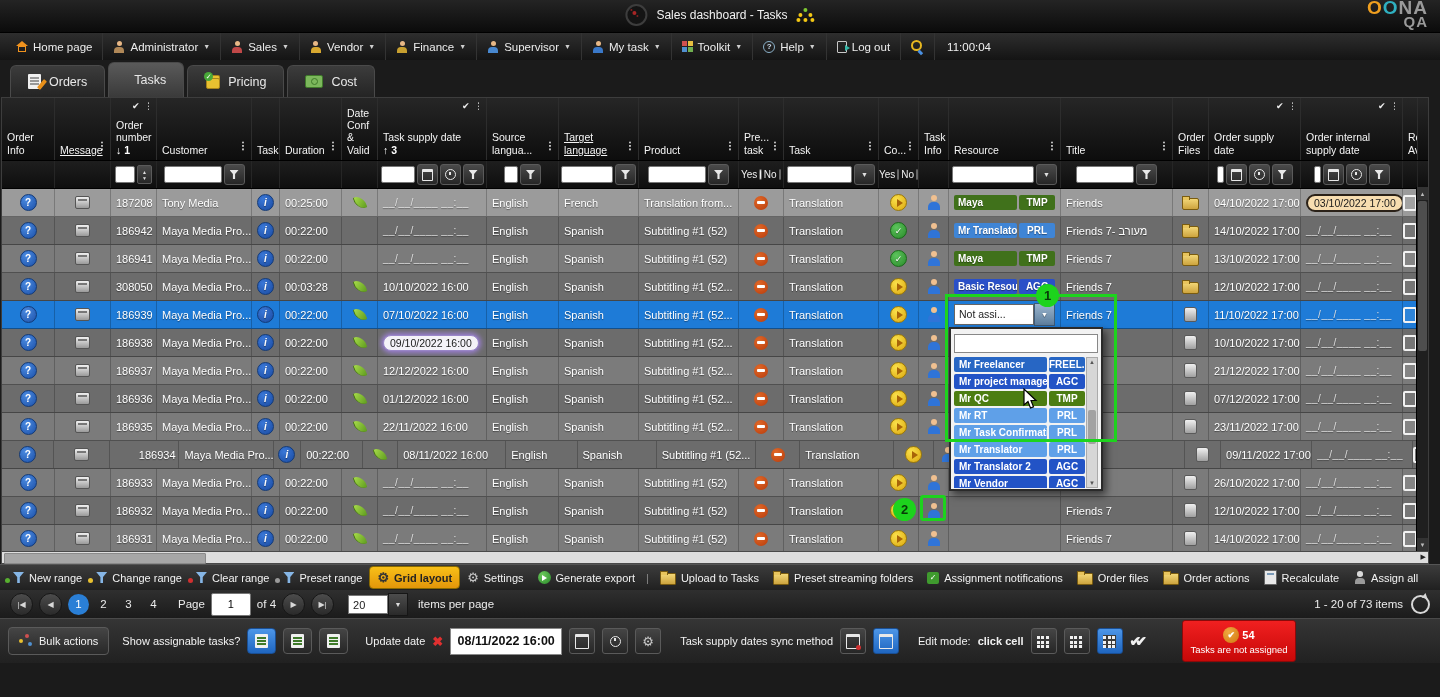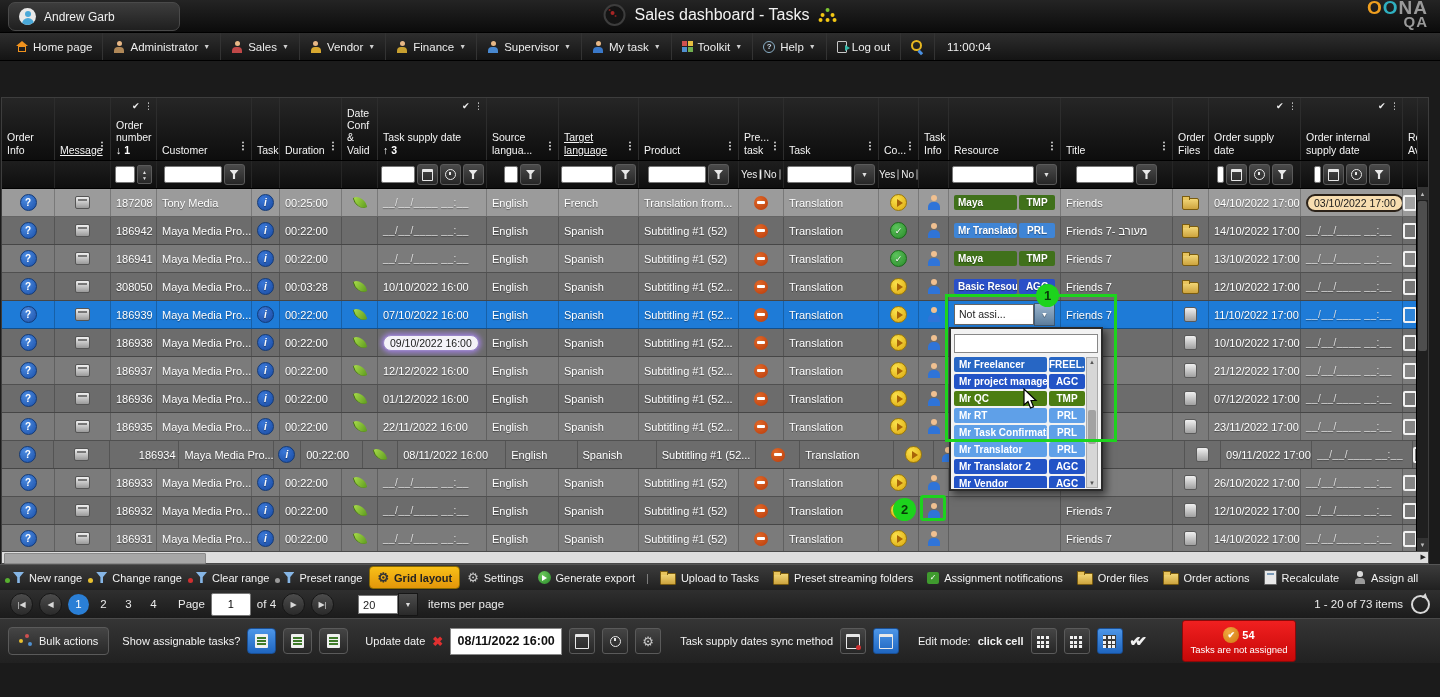--- a/index.html
+++ b/index.html
@@ -6,21 +6,21 @@
   body{font-family:"Liberation Sans",sans-serif;}
   .app{position:relative;width:1440px;height:697px;background:#1b1b1b;overflow:hidden;}
 
   
   .topbar{position:absolute;top:0;left:0;right:0;height:32px;background:linear-gradient(#242424,#0b0b0b);}
   .userbox{position:absolute;left:8px;top:2px;height:27px;width:150px;background:linear-gradient(#3d3d3d,#1f1f1f);border:1px solid #4a4a4a;border-radius:7px;display:flex;align-items:center;gap:8px;padding:0 10px;cursor:pointer;}
   .avatar{width:17px;height:17px;border-radius:50%;background:#e8e8e8;position:relative;overflow:hidden;}
   .avatar::before{content:"";position:absolute;top:3px;left:5.5px;width:6px;height:6px;border-radius:50%;background:#49a8d8;}
   .avatar::after{content:"";position:absolute;top:10px;left:2.5px;width:12px;height:8px;border-radius:6px 6px 0 0;background:#49a8d8;}
   .username{color:#f0f0f0;font-size:12px;}
-  .apptitle{position:absolute;left:50%;top:4px;transform:translateX(-50%);display:flex;align-items:center;gap:9px;color:#f2f2f2;font-size:16px;}
+  .apptitle{position:absolute;left:50%;top:4px;transform:translateX(-50%);display:flex;align-items:center;gap:9px;color:#f2f2f2;font-size:12px;}
   .gearball{width:18px;height:18px;border-radius:50%;background:#141414;border:2px solid #3d3d3d;position:relative;}
   .gearball::before{content:"";position:absolute;left:5px;top:5px;width:4px;height:4px;border-radius:50%;background:#a82525;box-shadow:-3px -3px 0 -1px #802020,3px 3px 0 -1px #802020;}
   .dots-icon{width:18px;height:14px;position:relative;display:inline-block;}
   .dots-icon i{position:absolute;width:4px;height:4px;border-radius:50%;background:#f2c714;}
   .dots-icon i:nth-child(1){left:7px;top:0;background:#7ec832;}
   .dots-icon i:nth-child(2){left:2px;top:5px;}.dots-icon i:nth-child(3){left:12px;top:5px;}
   .dots-icon i:nth-child(4){left:0;top:10px;}.dots-icon i:nth-child(5){left:7px;top:10px;}.dots-icon i:nth-child(6){left:14px;top:10px;}
   .logo{position:absolute;right:12px;top:1px;text-align:right;line-height:14px;font-weight:bold;letter-spacing:1px;}
   .logo .l1{font-size:19px;color:#9a9a9a;}
   .logo .lo1{color:#ef9f1f;}.logo .lo2{color:#2fb0c0;}
@@ -208,24 +208,20 @@
 
   .footer{position:absolute;bottom:0;left:0;right:0;height:20px;background:#0e0e0e;border-top:1px solid #222;display:flex;align-items:center;justify-content:center;font-size:10px;color:#b0b0b0;}
   .fb1{color:#d88a18;font-weight:bold;}.fb2{color:#28aabe;font-weight:bold;}.fbr{color:#8a8a8a;font-weight:bold;}
 </style>
 </head>
 <body>
 
 <div class="app">
 
   <div class="topbar">
-    <div class="userbox">
-      <span class="avatar"></span>
-      <span class="username">Andrew Garb</span>
-    </div>
     <div class="apptitle">
       <span class="gearball"></span>
       <span>Sales dashboard - Tasks</span>
       <span class="dots-icon">
           <i></i>
           <i></i>
           <i></i>
           <i></i>
           <i></i>
           <i></i>
@@ -290,20 +286,38 @@
       <div class="mitem">
         <span class="ico-logout"></span>
         <span>Log out</span>
       </div>
       <div class="mitem">
         <span class="ico-search"></span>
       </div>
       <div class="mtime">11:00:04</div>
     </div>
 
+  <div class="tabbar" id="tabbar">
+      <div class="tab">
+        <span class="ico-orders"></span>
+        <span>Orders</span>
+      </div>
+      <div class="tab active">
+        <span class="ico-tasks"></span>
+        <span>Tasks</span>
+      </div>
+      <div class="tab">
+        <span class="ico-pricing"></span>
+        <span>Pricing</span>
+      </div>
+      <div class="tab">
+        <span class="ico-cost"></span>
+        <span>Cost</span>
+      </div>
+    </div>
 
   <div class="grid">
     <div class="ghead" id="ghead">
         <div class="hcell" style="width: 53px;">
           <span class="hlabel">Order Info</span>
         </div>
         <div class="hcell" style="width: 56px; text-decoration: underline;">
           <span class="hlabel">Message</span>
           <span class="mdots">⋮</span>
         </div>
@@ -1218,21 +1232,21 @@
         <div class="pnum current">1</div>
         <div class="pnum">2</div>
         <div class="pnum">3</div>
         <div class="pnum">4</div>
       </span>
     <span style="margin-left:8px;">Page</span>
     <input class="pinput" value="1" style="">
     <span>of 4</span>
     <div class="pbtn">▶</div>
     <div class="pbtn">▶|</div>
-    <div class="perwrap" style="margin-left:18px;">
+    <div class="perwrap" style="margin-left:8px;">
       <span class="perval">20</span>
       <span class="perbtn">▼</span>
     </div>
     <span style="margin-left:4px;">items per page</span>
     <div class="prange">
       <span>1 - 20 of 73 items</span>
       <span class="refresh"></span>
     </div>
   </div>
 

